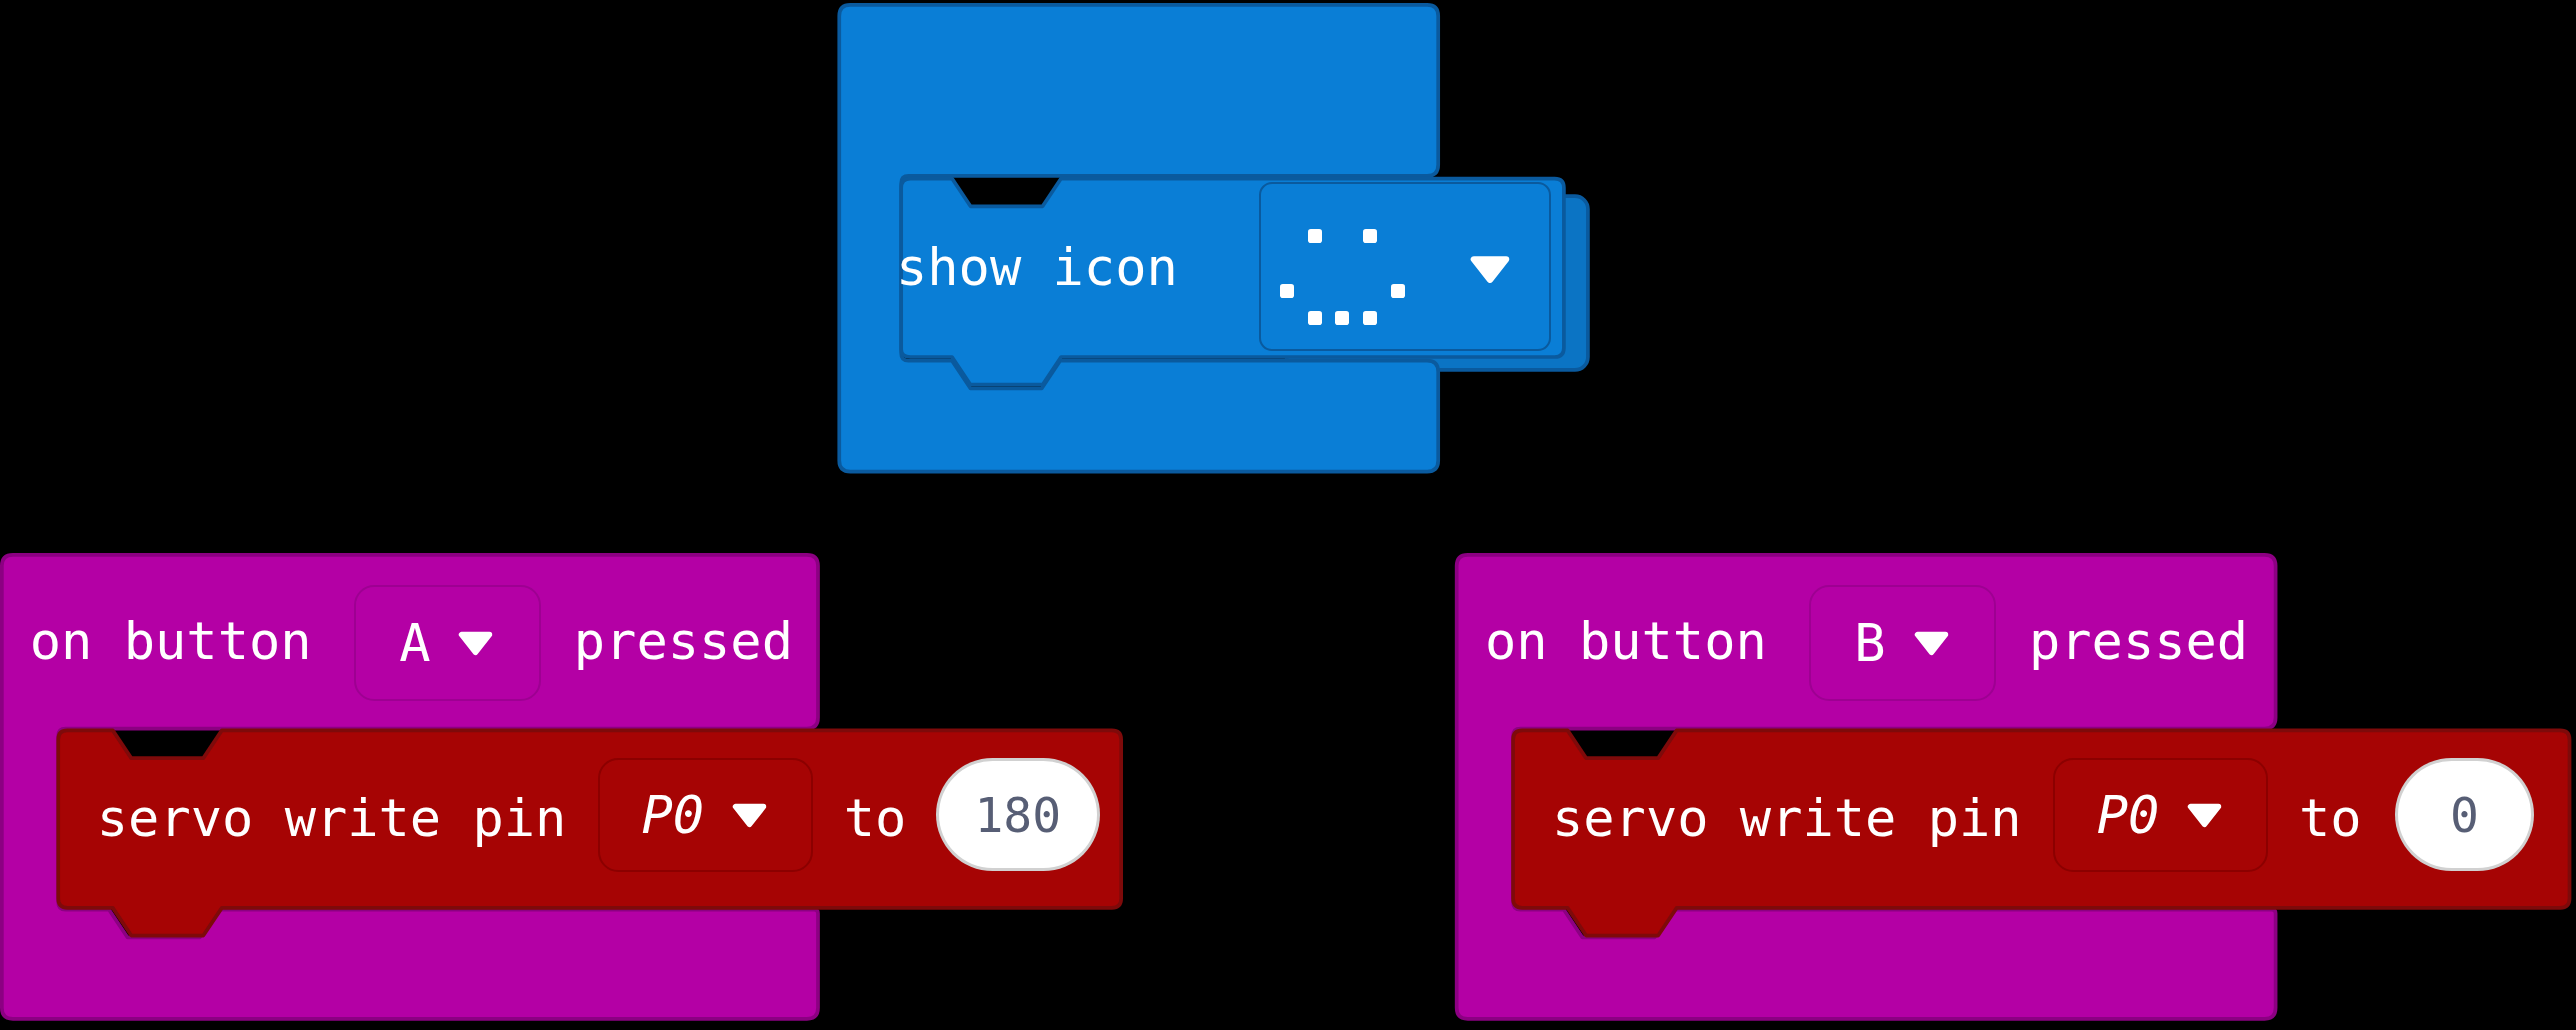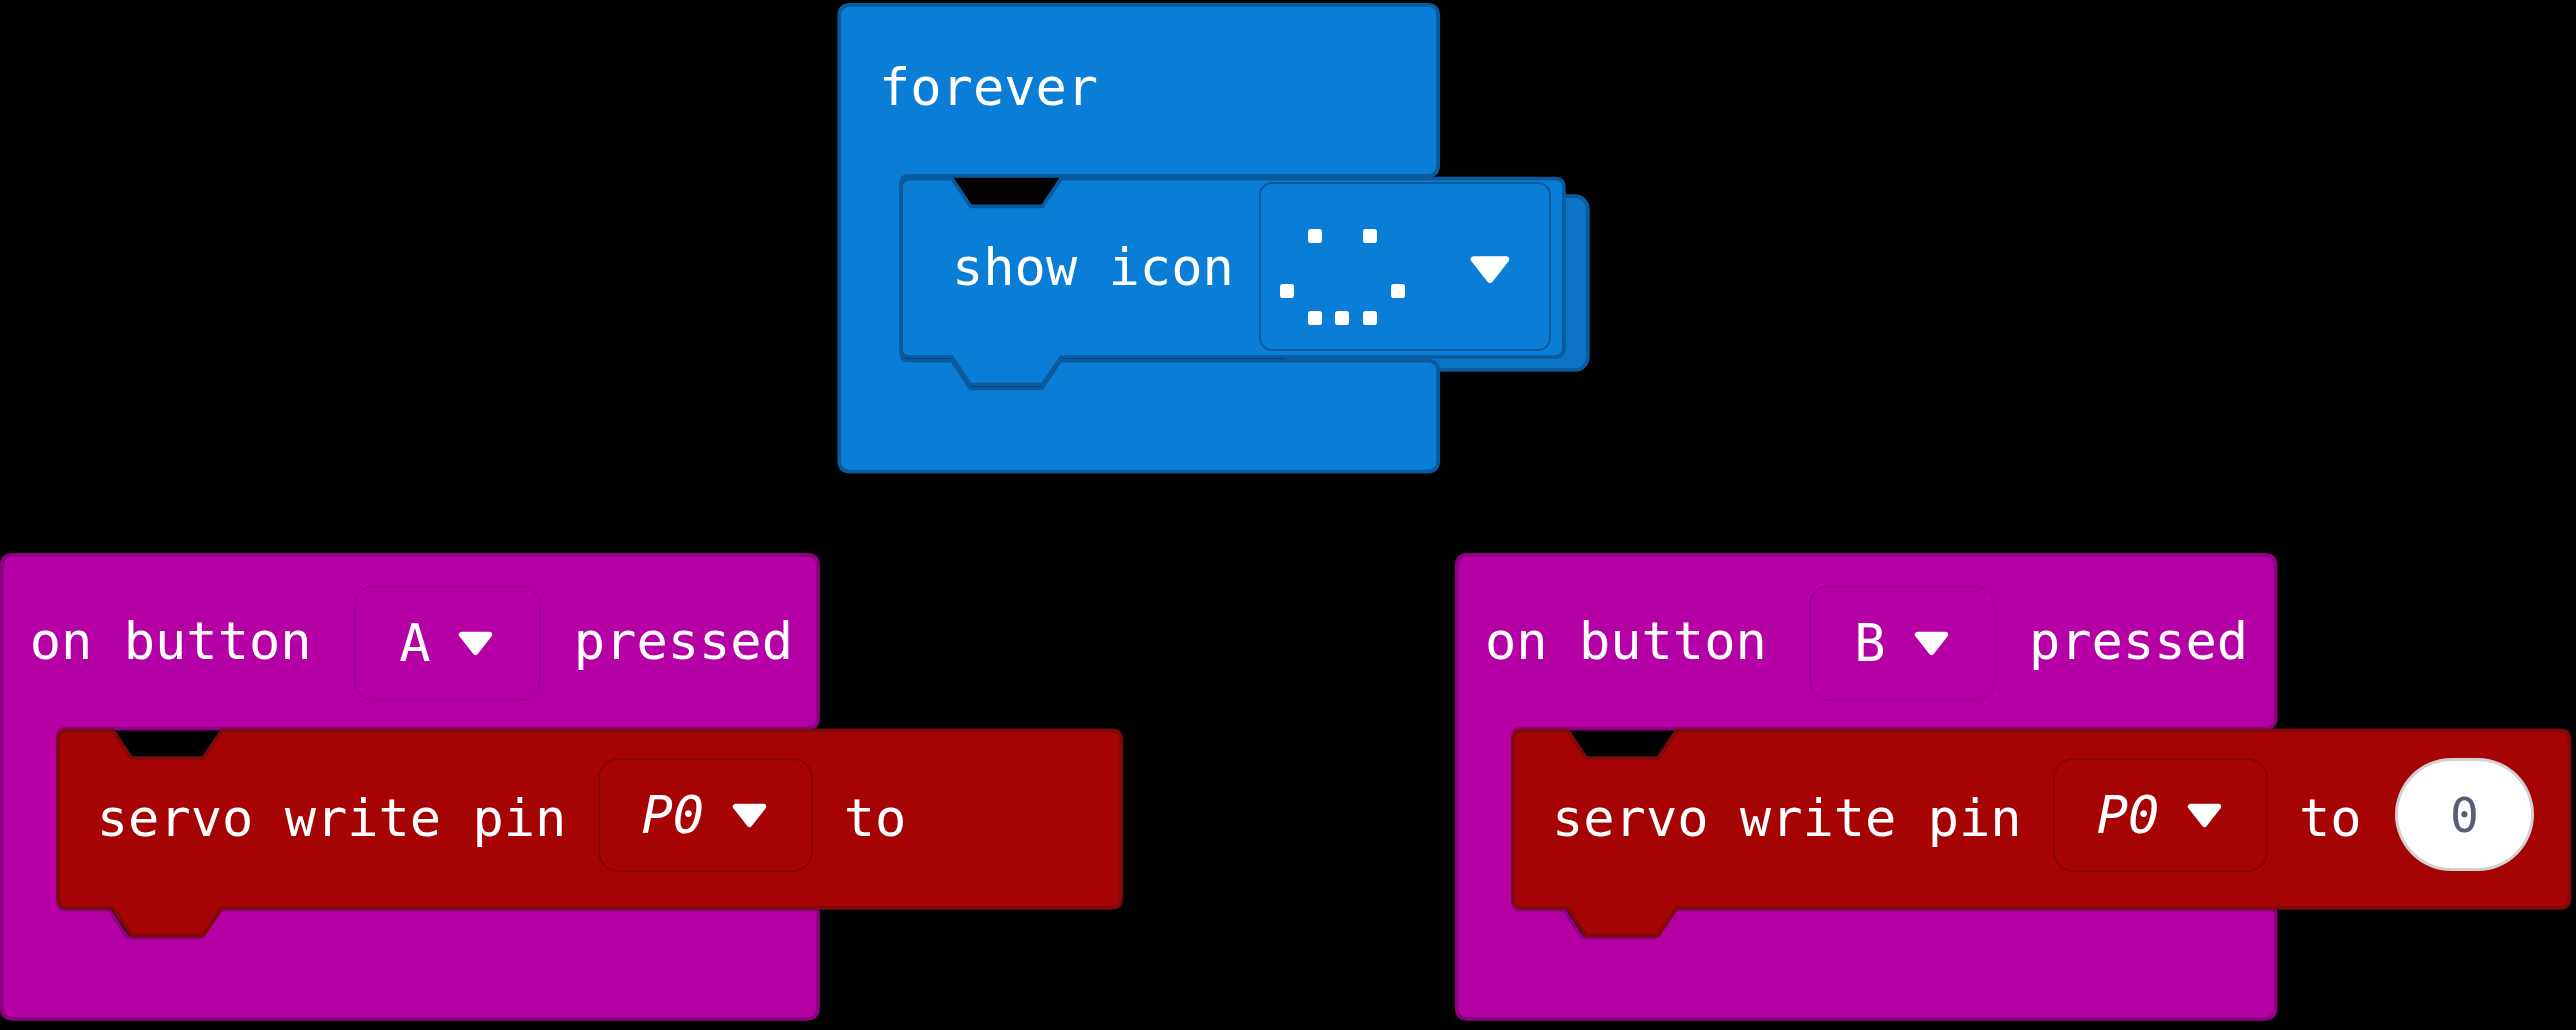--- a/index.html
+++ b/index.html
@@ -68,22 +68,21 @@
 
     <path class="shape magenta-fill" d="M 1588 600 H 2450 Q 2462 600 2462 612 V 776 Q 2462 788 2450 788 H 1645 Q 1637 788 1637 796
          V 976 Q 1637 984 1645 984 H 1692 L 1712 1014 H 1790 L 1810 984 H 2458 Q 2462 984 2462 988
          V 1090 Q 2462 1102 2450 1102 H 1588 Q 1576 1102 1576 1090 V 612 Q 1576 600 1588 600 Z"></path>
 
     <path class="shape red-fill" d="M 1647 790 H 1696 L 1716 820 H 1794 L 1814 790 H 2770 Q 2780 790 2780 800 V 972
          Q 2780 982 2770 982 H 1814 L 1794 1012 H 1716 L 1696 982 H 1647 Q 1637 982 1637 972
          V 800 Q 1637 790 1647 790 Z"></path>
   </svg>
 
-  <div class="lbl" style="left:879px;top:60px;">forever</div>
-  <div class="lbl" style="left:952px;top:240px;">show icon</div>
+  <div class="lbl" style="left:896px;top:240px;">show icon</div>
 
   <div class="field on-blue" style="left:1259px;top:182px;width:292px;height:169px;">
     <div class="led-grid">
         <div class="led-dot" style="left: 28px; top: 27px;"></div>
         <div class="led-dot" style="left: 83px; top: 27px;"></div>
         <div class="led-dot" style="left: 0px; top: 82px;"></div>
         <div class="led-dot" style="left: 111px; top: 82px;"></div>
         <div class="led-dot" style="left: 28px; top: 109px;"></div>
         <div class="led-dot" style="left: 55px; top: 109px;"></div>
         <div class="led-dot" style="left: 83px; top: 109px;"></div>
@@ -104,20 +103,21 @@
     <div class="lbl rel" style="left:572px;top:59px;">pressed</div>
 
     <div class="lbl rel" style="left:95px;top:236px;">servo write pin</div>
     <div class="field on-red rel" style="left:596px;top:203px;width:215px;height:114px;">
       <span class="ftext">P0</span>
       <svg class="dd-arrow" width="39" height="26" viewBox="0 0 20 14">
         <path d="M2.5 2.5 H17.5 L10 12 Z" fill="#fff" stroke="#fff" stroke-width="3" stroke-linejoin="round"></path>
       </svg>
     </div>
     <div class="lbl rel" style="left:842px;top:236px;">to</div>
+    <div class="pill" style="left:934px;top:203px;width:164px;height:113px;">180</div>
   </div>
 
   <div class="event-block" style="left:1457px;top:555px;">
     <div class="lbl rel" style="left:28px;top:59px;">on button</div>
     <div class="field on-magenta rel" style="left:352px;top:30px;width:187px;height:116px;">
       <span class="ftext">B</span>
       <svg class="dd-arrow" width="39" height="26" viewBox="0 0 20 14">
         <path d="M2.5 2.5 H17.5 L10 12 Z" fill="#fff" stroke="#fff" stroke-width="3" stroke-linejoin="round"></path>
       </svg>
     </div>

